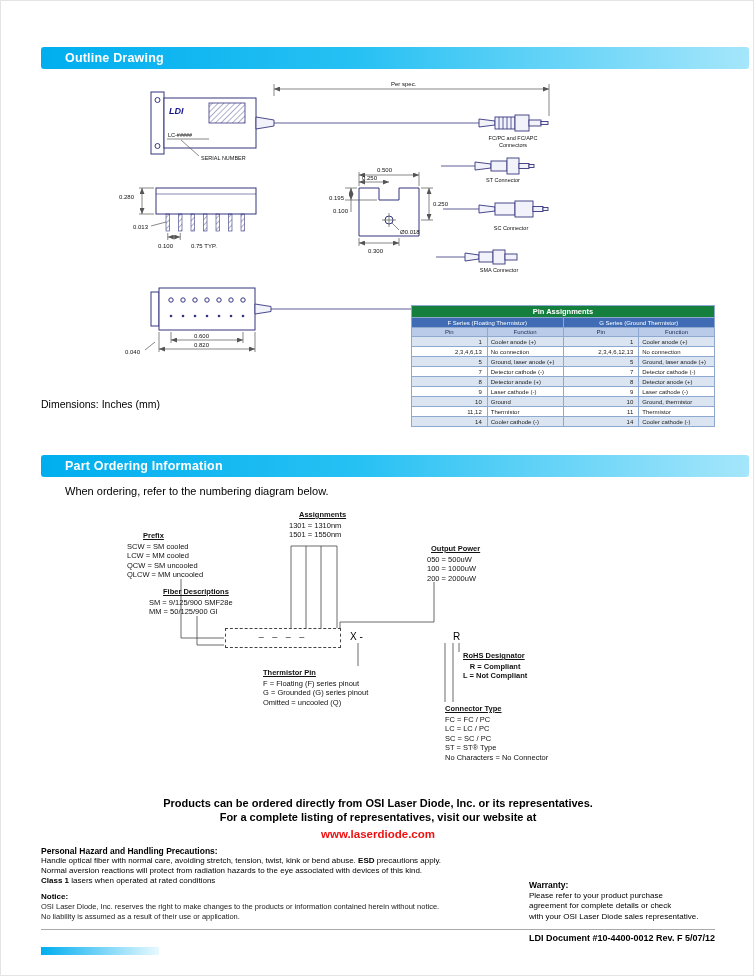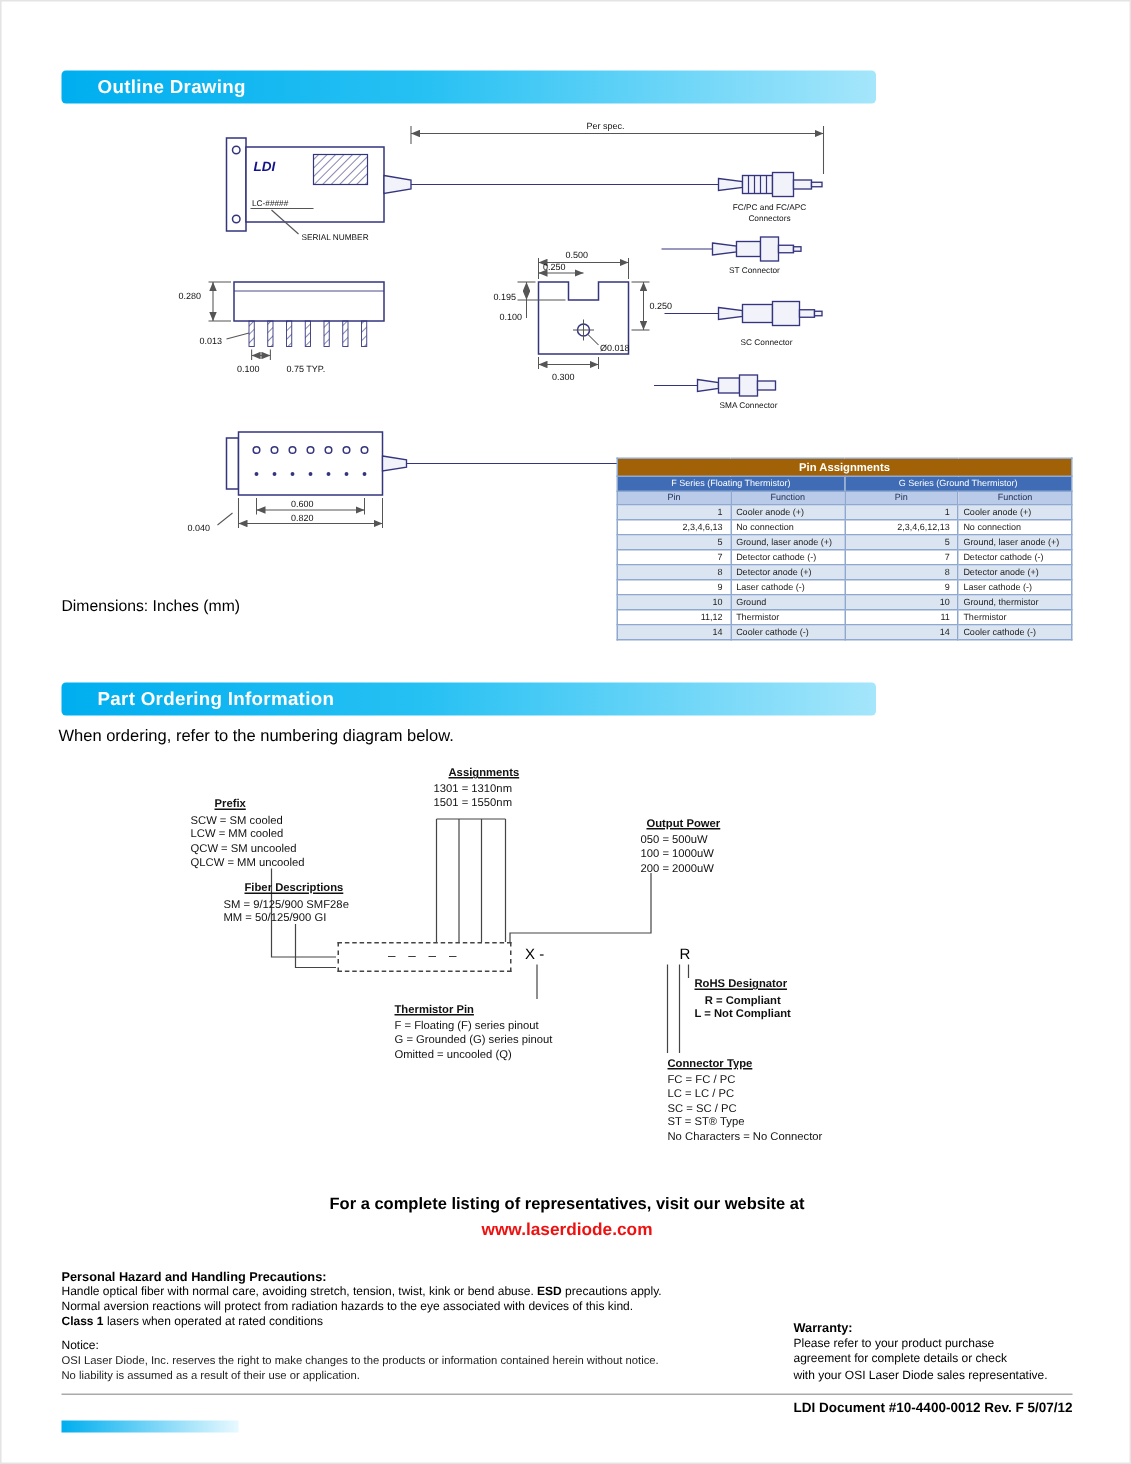--- a/index.html
+++ b/index.html
@@ -3,21 +3,21 @@
 <meta charset="utf-8">
 <style>
   * { margin:0; padding:0; box-sizing:border-box; }
   html,body { background:#fff; }
   .page {
     position:relative; width:754px; height:976px; background:#ffffff;
     font-family:"Liberation Sans", sans-serif; color:#000; overflow:hidden;
     border:1px solid #e4e4e4;
   }
   .bar {
-    position:absolute; left:40px; width:543px; height:22px; border-radius:3px;
+    position:absolute; left:40px; width:708px; height:22px; border-radius:3px;
     background:linear-gradient(90deg,#00aeef 0%,#27c1f3 45%,#a5e6fb 100%);
     color:#fff; font-weight:bold; font-size:12.5px; line-height:22px; padding-left:24px;
     letter-spacing:0.2px;
   }
   #bar-outline { top:46px; }
   #bar-ordering { top:454px; }
 
   .outline-svg { position:absolute; left:40px; top:75px; width:674px; height:330px; }
   .shape { fill:#ffffff; stroke:#35357f; stroke-width:1; }
   .part  { fill:#f2f2fa; stroke:#35357f; stroke-width:0.9; }
@@ -25,51 +25,51 @@
   .fib   { stroke:#35357f; stroke-width:0.8; fill:none; }
   .dim   { font-size:6px; fill:#111; }
   .lbl   { font-size:5.5px; fill:#111; }
   .clabel{ font-size:5.5px; fill:#111; text-anchor:middle; }
 
   .pin-table {
     position:absolute; left:410px; top:304px; width:304px;
     border-collapse:collapse; table-layout:fixed; border:1px solid #6b86b8;
   }
   .pin-table th, .pin-table td { border:0.5px solid #8fa8d0; overflow:hidden; white-space:nowrap; }
-  .pt-title { background:#a16207; color:#fff; font-size:7.5px; font-weight:bold; height:12px; text-align:center; }
+  .pt-title { background:#15803d; color:#fff; font-size:7.5px; font-weight:bold; height:12px; text-align:center; }
   .pt-group { background:#3f6cb5; color:#fff; font-size:6px; font-weight:normal; height:10px; text-align:center; }
   .pt-col   { background:#b9cbe8; color:#1c2c55; font-size:6px; font-weight:normal; height:9px; text-align:center; }
   .pin-table td { font-size:6px; height:10px; color:#222; }
   .pin-table td.pin  { width:46px;  text-align:right; padding-right:5px; }
   .pin-table td.func { width:106px; text-align:left;  padding-left:3px; }
   .pin-table tbody tr:nth-child(odd) { background:#dbe5f2; }
 
   .note-block { position:absolute; left:40px; top:396px; font-size:10.5px; line-height:15px; }
-  .intro { position:absolute; left:38px; top:484px; font-size:11px; }
+  .intro { position:absolute; left:64px; top:484px; font-size:11px; }
 
   .od-lines { position:absolute; left:120px; top:505px; width:500px; height:290px; }
   .od-lines path { stroke:#444; stroke-width:0.8; fill:none; }
   .od-group { position:absolute; font-size:7.5px; line-height:9.5px; white-space:nowrap; color:#111; }
   .od-title { font-weight:bold; text-decoration:underline; margin-bottom:1px; display:inline-block; }
   .od-group.bold-items [data-name="ordering-option"] { font-weight:bold;text-align:center; }
   .code-box {
     position:absolute; left:224px; top:627px; width:116px; height:20px;
     border:1px dashed #444; font-size:9px; text-align:center; line-height:17px;
     letter-spacing:3px; color:#222;
   }
   .code-x { position:absolute; left:349px; top:630px; font-size:10px; }
   .code-r { position:absolute; left:452px; top:630px; font-size:10px; }
 
   .products { position:absolute; left:40px; top:795px; width:674px; text-align:center; }
   .products .l { font-weight:bold; font-size:11px; line-height:14px; }
   .products .web { display:inline-block; margin-top:3px; color:#ee1111; font-weight:bold; font-size:11.5px; cursor:pointer; }
 
   .hazard { position:absolute; left:40px; top:845px; width:482px; font-size:8px; line-height:10px; }
   .hazard .h-title { font-weight:bold; font-size:8.5px; }
-  .hazard .notice-title { font-weight:normal; font-size:8px; margin-top:6px; }
+  .hazard .notice-title { font-weight:bold; font-size:8px; margin-top:6px; }
   .hazard .notice-lines { font-size:7.5px; color:#222; }
   .warranty { position:absolute; left:528px; top:879px; width:190px; font-size:8px; line-height:10.5px; }
   .warranty .w-title { font-weight:bold; font-size:8.5px; }
 
   .footer-rule { position:absolute; left:40px; top:928px; width:674px; height:1px; background:#aaa; }
   .doc-ref { position:absolute; left:40px; top:932px; width:674px; text-align:right; font-size:9px; font-weight:bold; }
   .bottom-strip { position:absolute; left:40px; top:946px; width:118px; height:8px;
     background:linear-gradient(90deg,#00aeef,#e8f9ff); }
 </style>
 </head>
@@ -381,20 +381,21 @@
         <div data-name="ordering-option">ST = ST® Type</div>
         <div data-name="ordering-option">No Characters = No Connector</div>
       </div>
   </div>
 
   <div class="code-box" data-name="ordering-code-box">– – – –</div>
   <div class="code-x" data-name="ordering-code-x">X -</div>
   <div class="code-r" data-name="ordering-code-r">R</div>
 
   <div class="products" data-name="ordering-contact">
+    <div class="l" data-name="order-directly-line">Products can be ordered directly from OSI Laser Diode, Inc. or its representatives.</div>
     <div class="l" data-name="representatives-line">For a complete listing of representatives, visit our website at</div>
     <div class="web" data-name="website-link">www.laserdiode.com</div>
   </div>
 
   <div class="hazard" data-name="hazard-section">
     <div class="h-title" data-name="hazard-title">Personal Hazard and Handling Precautions:</div>
     <div data-name="hazard-line-1"><span data-name="hazard-text">Handle optical fiber with normal care, avoiding stretch, tension, twist, kink or bend abuse. </span><b data-name="esd-emphasis">ESD</b><span data-name="hazard-text"> precautions apply.</span></div>
     <div data-name="hazard-line-2">Normal aversion reactions will protect from radiation hazards to the eye associated with devices of this kind.</div>
     <div data-name="hazard-line-3"><b data-name="class1-emphasis">Class 1</b><span data-name="hazard-text"> lasers when operated at rated conditions</span></div>
     <div class="notice-title" data-name="notice-title">Notice:</div>

